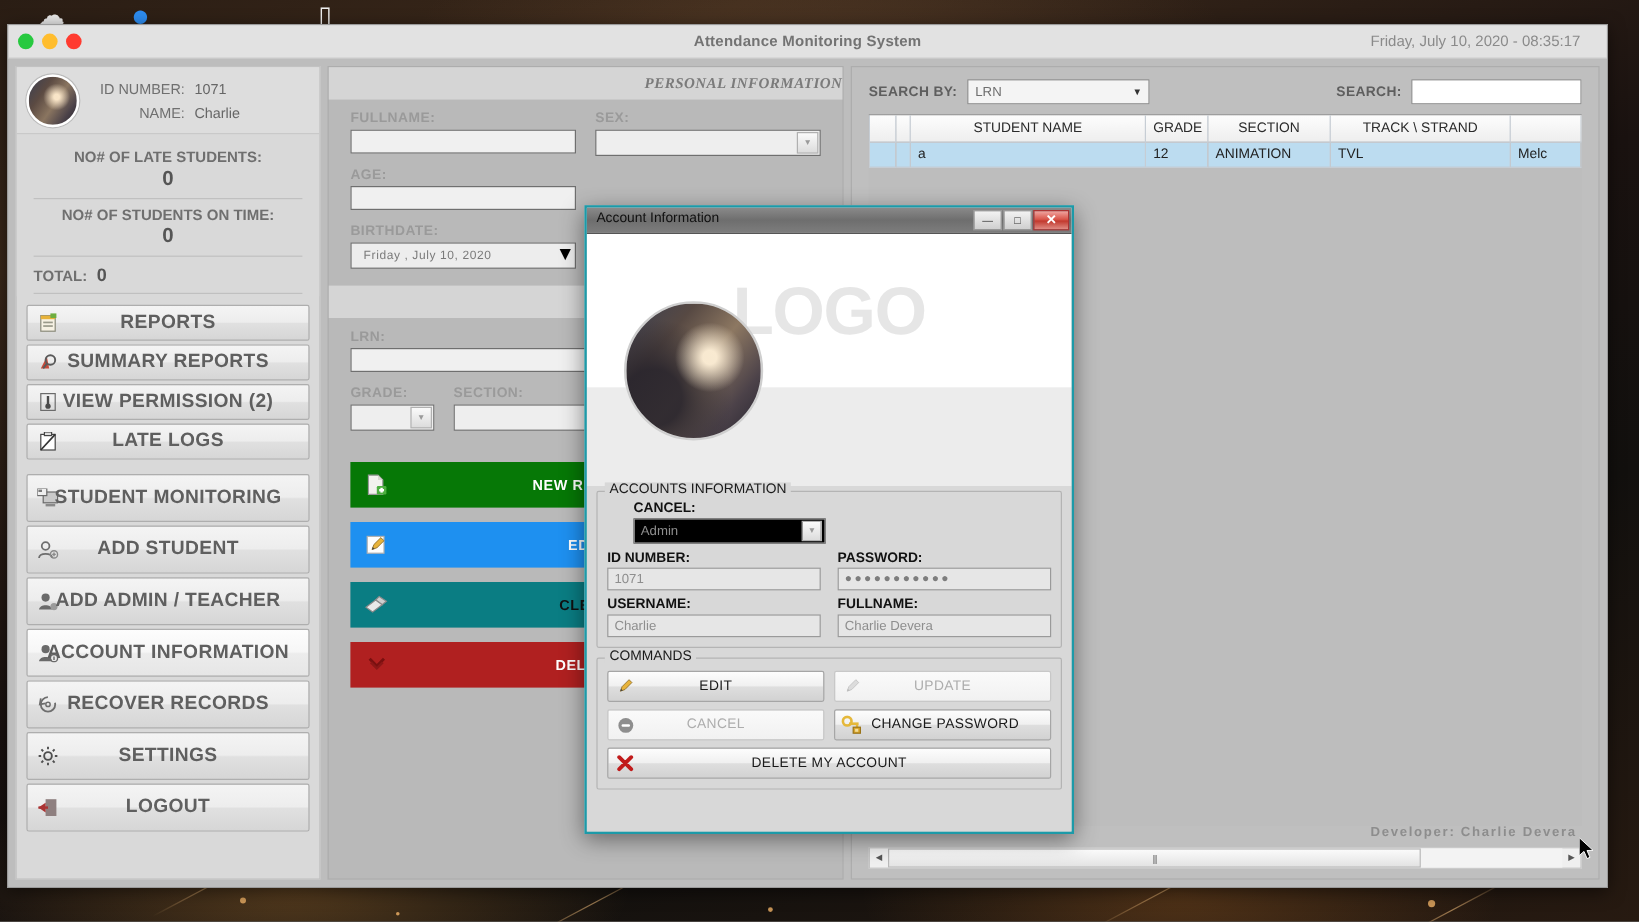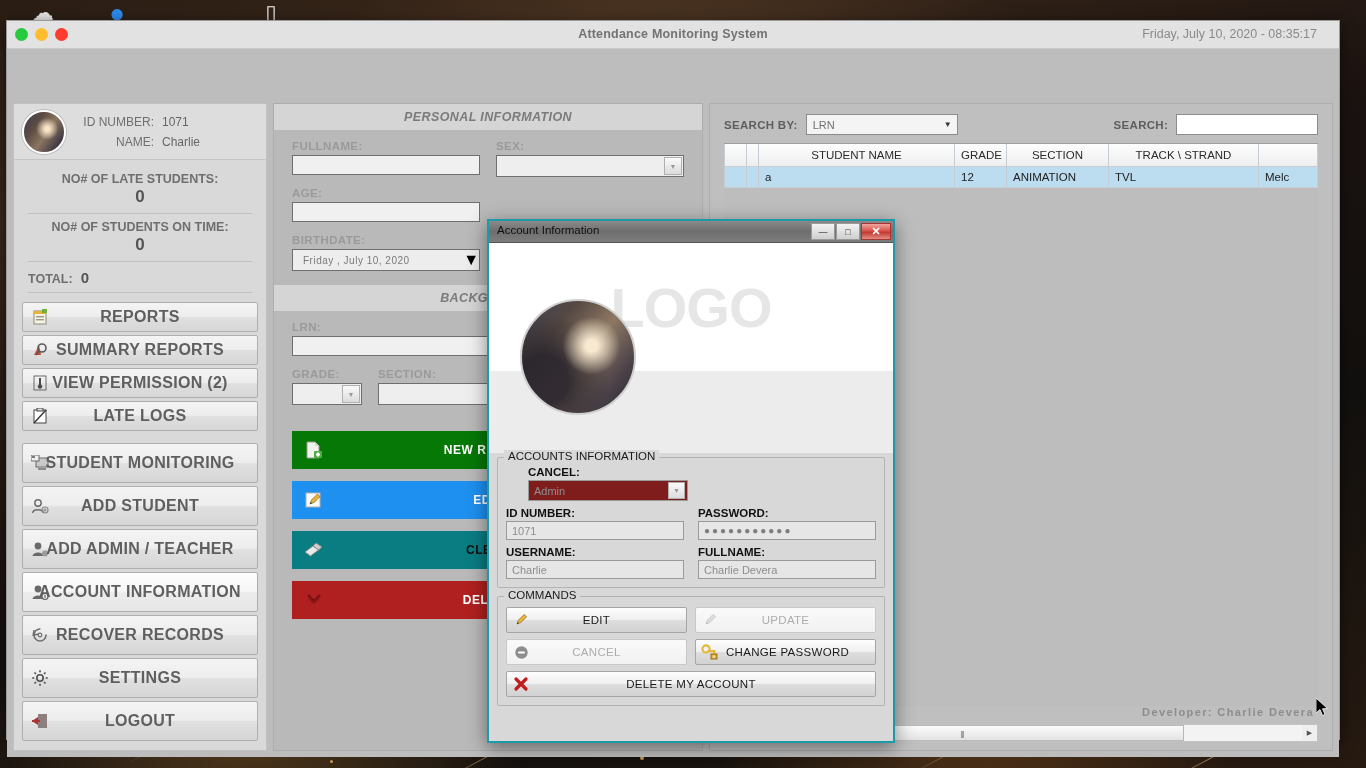--- a/index.html
+++ b/index.html
@@ -50,21 +50,21 @@
   .tl-amber { background:#ffbd2e; }
   .tl-red   { background:#ff3b30; }
   #app-title {
     position:absolute; left:0; right:0; top:6px; text-align:center;
     font-size:12.5px; color:#737373; font-weight:bold; letter-spacing:.2px;
   }
   #app-clock {
     position:absolute; right:22px; top:6px;
     font-size:12.5px; color:#8a8a8a;
   }
-  #app-body { flex:1; display:flex; background:#bdbdbd; padding:0; position:relative;margin-top:48px; }
+  #app-body { flex:1; display:flex; background:#bdbdbd; padding:0; position:relative; }
 
   
   #sidebar {
     width:254px; flex:0 0 254px; background:#d9d9d9;
     border-right:1px solid #b2b2b2; display:flex; flex-direction:column;
     margin:6px 0 6px 6px; border:1px solid #c2c2c2;
   }
   #profile {
     display:flex; align-items:center; gap:10px; padding:8px 10px 8px 8px;
     background:#dddddd; border-bottom:1px solid #c4c4c4; height:56px;
@@ -103,22 +103,22 @@
     font-size:16px; font-weight:bold; color:#5f5f5f; letter-spacing:.3px;
     pointer-events:none;
   }
 
   
   #center {
     width:430px; flex:0 0 430px; margin:6px 0 6px 6px;
     background:#b9b9b9; border:1px solid #adadad; display:flex; flex-direction:column;
   }
   .sec-head {
-    background:#d5d5d5; text-align:center; font-style:italic; font-weight:bold;
-    font-size:12.5px; color:#7b7b7b; padding:6px 0; letter-spacing:.4px;
+    background:#d5d5d5; text-align:right; font-style:italic; font-weight:bold;
+    font-size:12.5px; color:#7b7b7b; padding:6px 0; letter-spacing:.4px;font-family:Liberation Serif, serif;
   }
   .form-pad { padding:10px 18px 6px; }
   .f-lbl { font-size:11.5px; font-weight:bold; color:#9a9a9a; margin-bottom:3px; letter-spacing:.4px; }
   .f-input {
     height:20px; background:#f0f0f0; border:1px solid #6f6f6f;
     margin-bottom:12px; width:100%;
   }
   .f-row { display:flex; gap:16px; }
   .combo {
     height:22px; background:#eeeeee; border:1px solid #6f6f6f;
@@ -241,21 +241,21 @@
   .grp > .cap {
     position:absolute; top:-8px; left:6px; background:#d8d8d8;
     padding:0 4px; font-size:11.5px; color:#1a1a1a;
   }
   .d-lbl { font-size:11.5px; font-weight:bold; color:#111; margin-bottom:2px; }
   .d-input {
     height:19px; background:#e6e6e6; border:1px solid #9a9a9a;
     font-size:11px; color:#8e8e8e; display:flex; align-items:center; padding:0 5px;
   }
   .d-combo {
-    height:21px; background:#7f1d1d; border:1px solid #9a9a9a;
+    height:21px; background:#000000; border:1px solid #9a9a9a;
     display:flex; align-items:center; justify-content:space-between; padding-right:2px;
   }
   .d-combo .txt { font-size:11px; color:#8e8e8e; padding-left:5px; }
   .d-combo .arw {
     width:17px; height:17px; background:linear-gradient(180deg,#fafafa,#dcdcdc);
     border:1px solid #b0b0b0; display:flex; align-items:center; justify-content:center;
     font-size:7px; color:#9a9a9a;
   }
   .d-2col { display:flex; gap:14px; }
   .d-2col > div { flex:1; }

